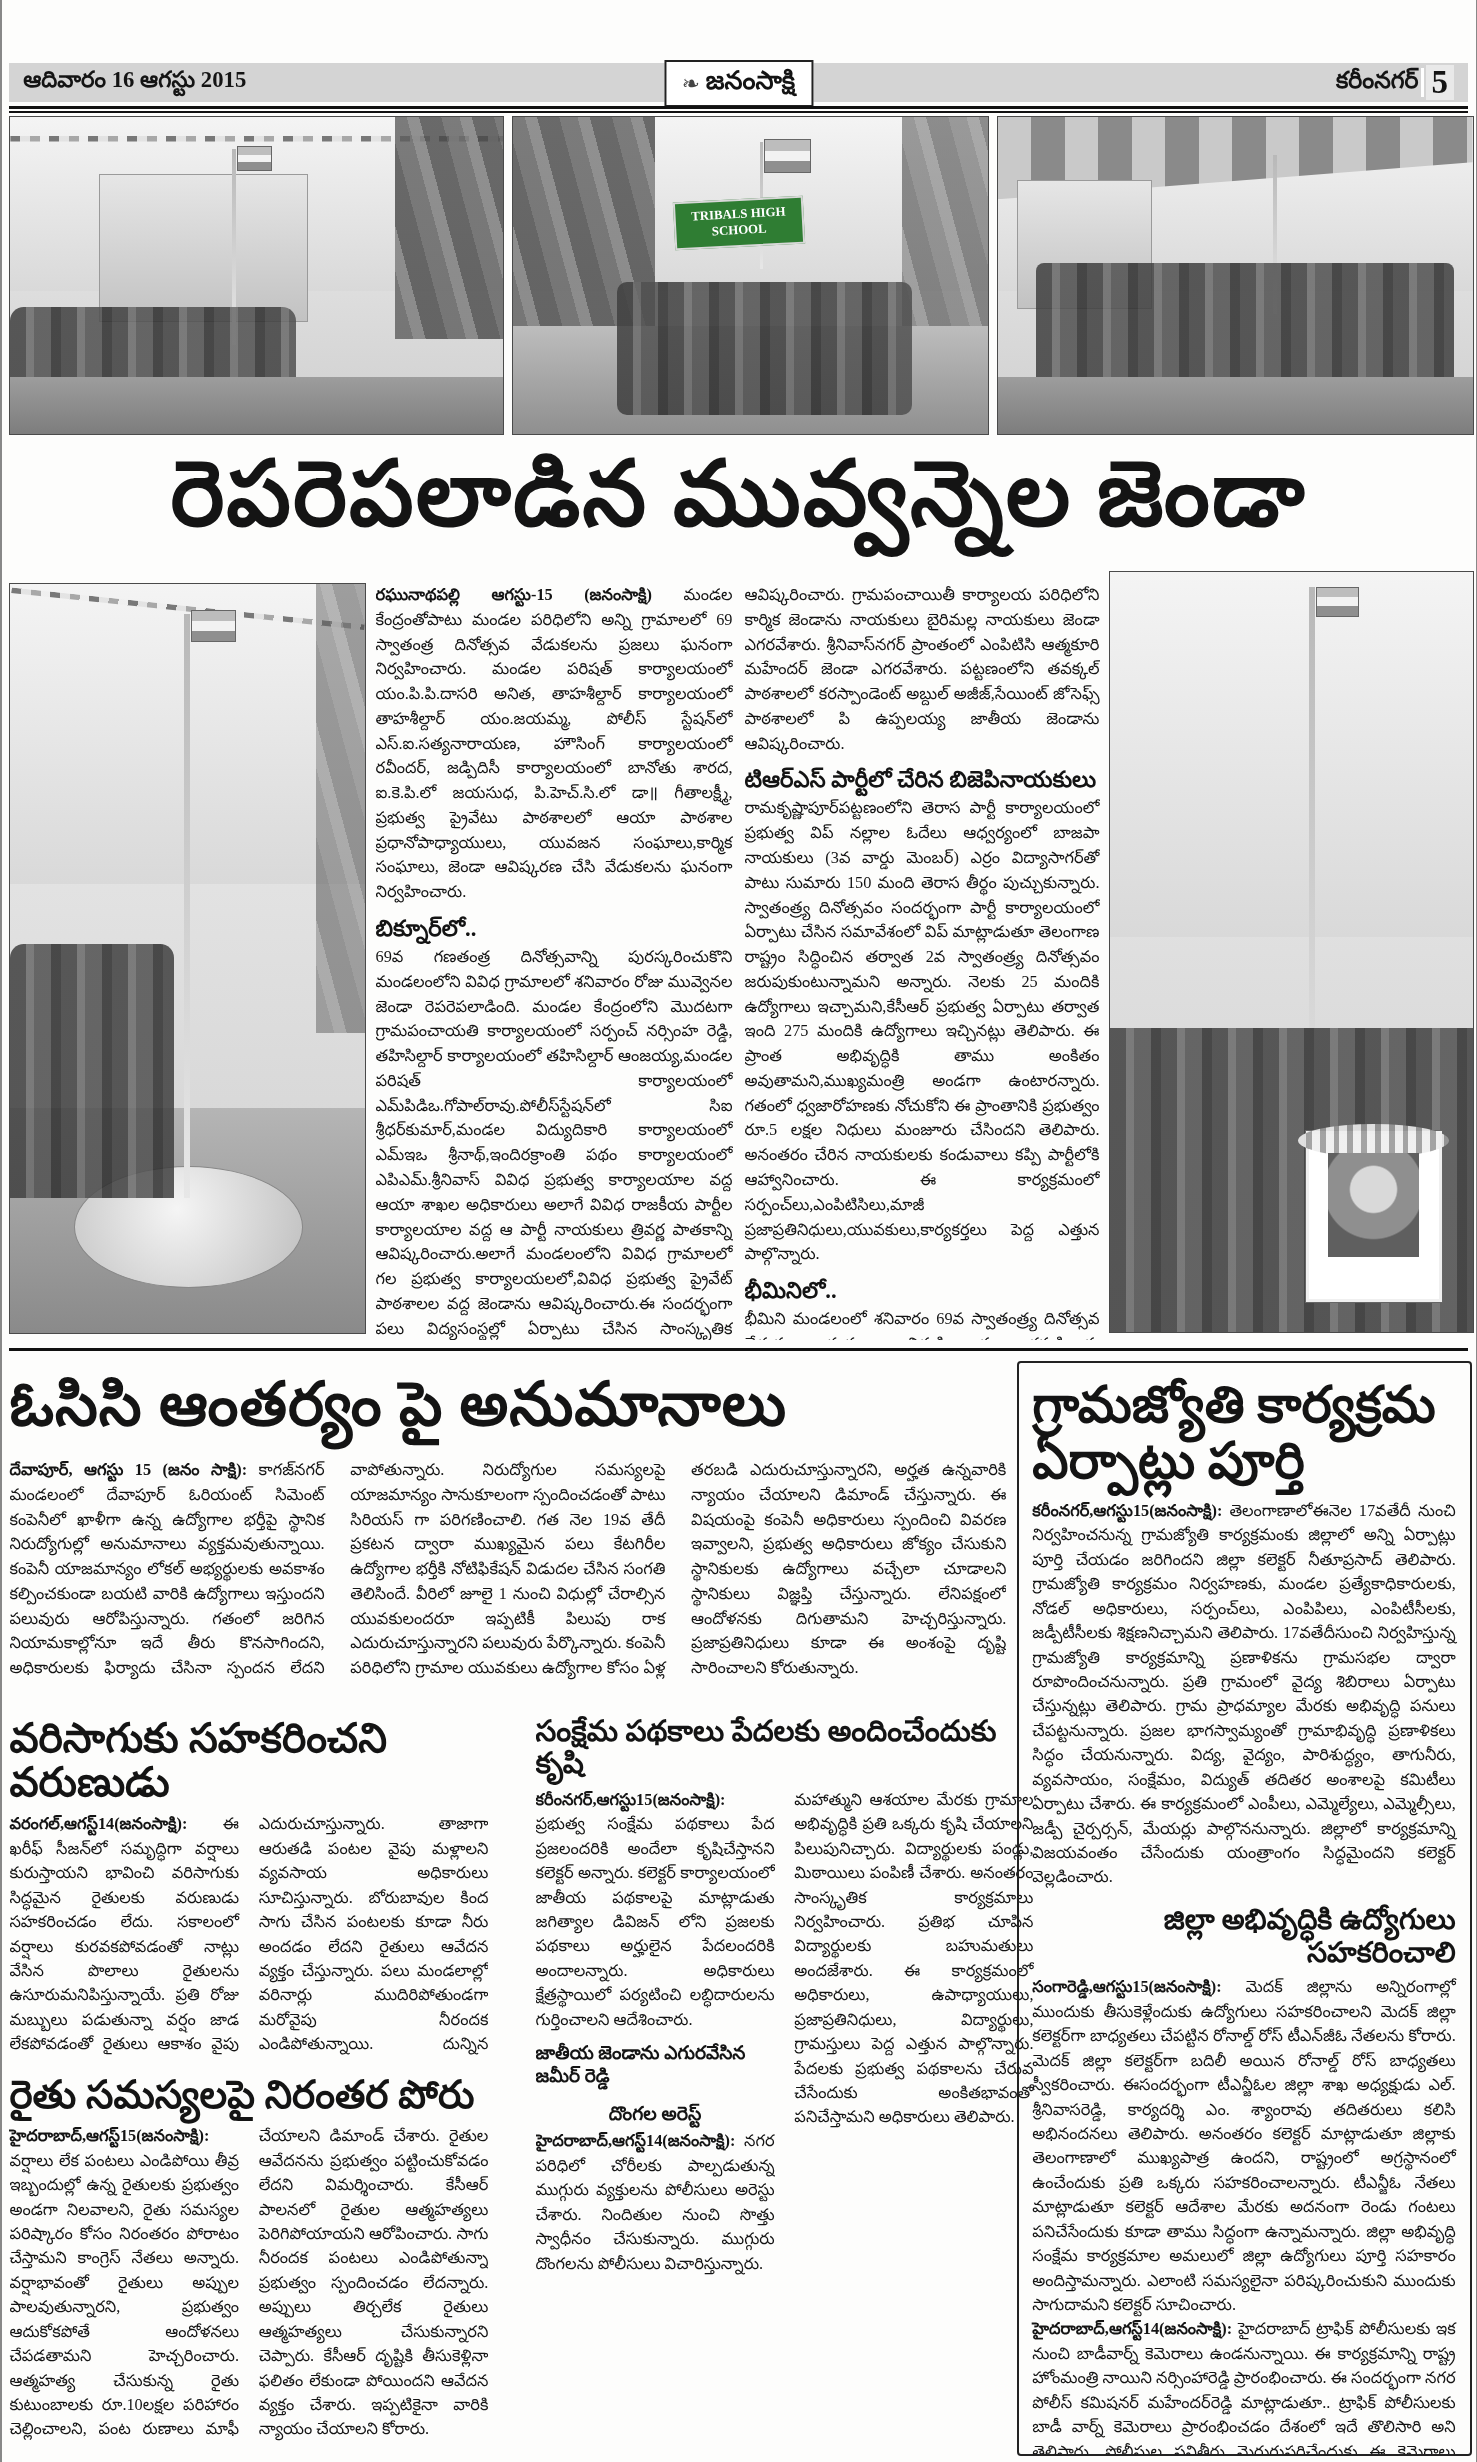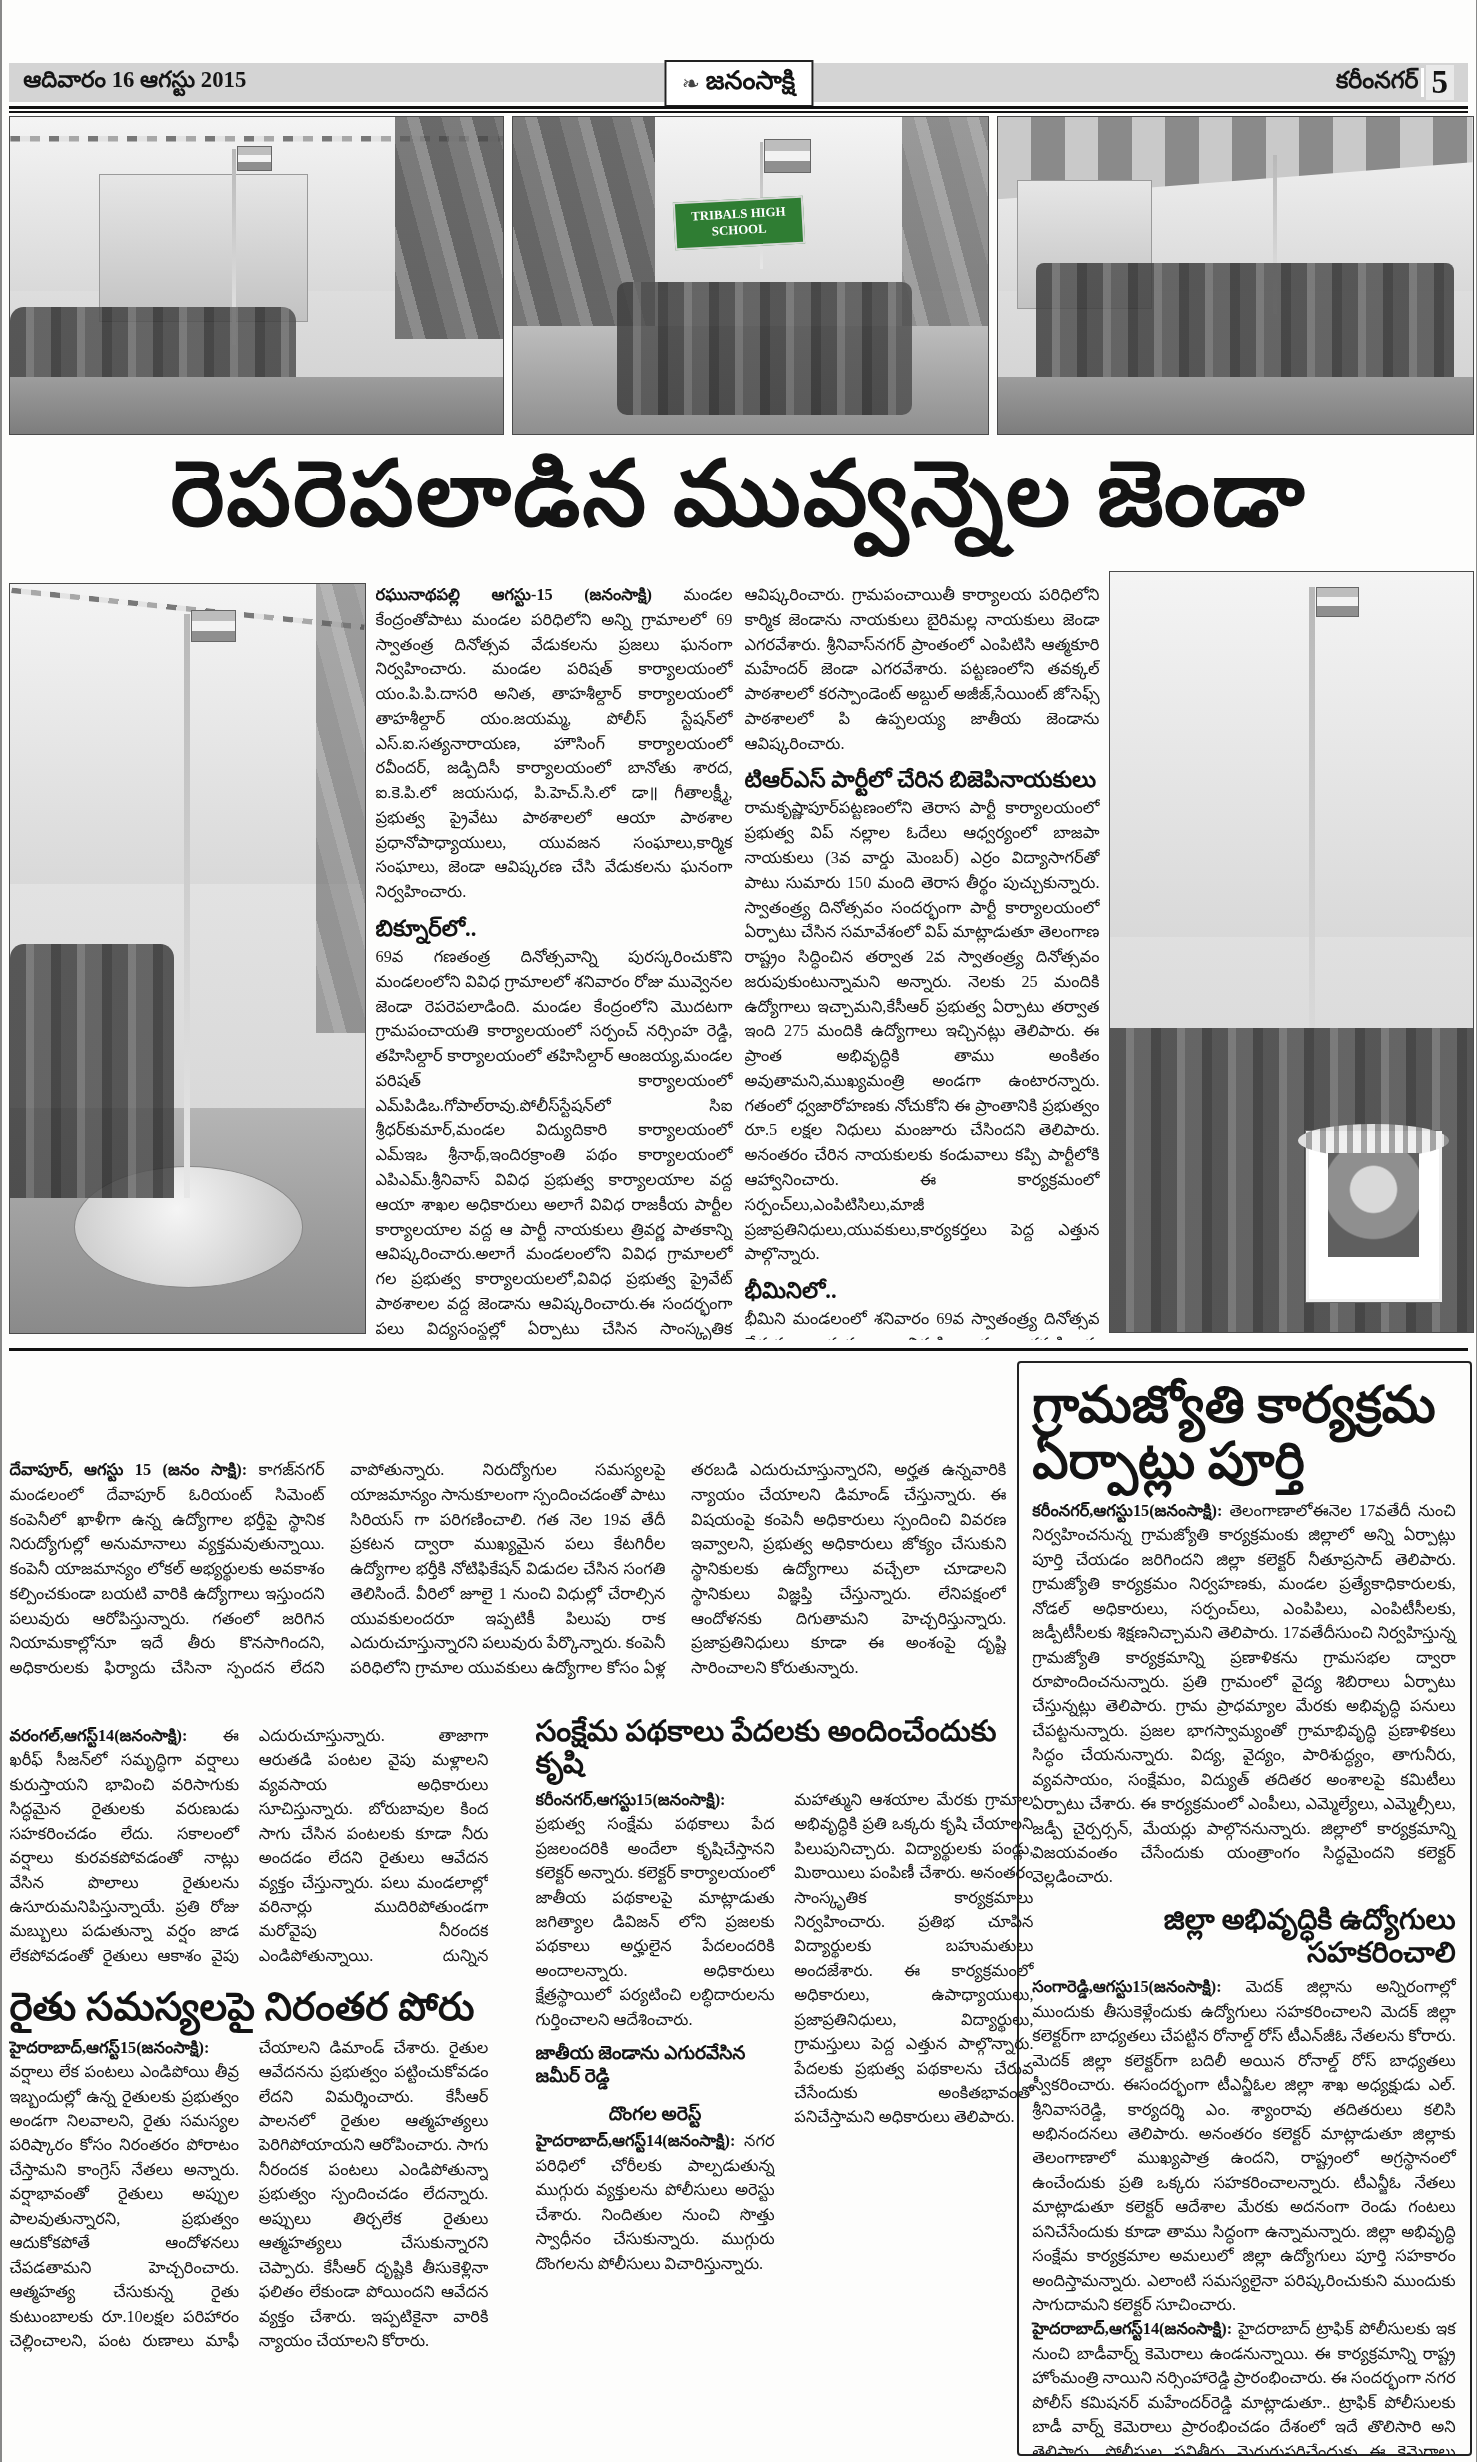--- a/index.html
+++ b/index.html
@@ -157,25 +157,27 @@
     <div class="flagc" style="left:57%;top:2%;width:41px;height:27.6px;"></div>
     <div class="crowd" style="left:0;width:100%;bottom:0;height:40%;border-radius:0;"></div>
     <div class="portrait" style="left:54%;bottom:4%;width:130px;height:165px;">
       <div class="garland"></div>
       <div class="face"></div>
     </div>
   </div>
 
   <div class="divider"></div>
 
+  <div class="sec-headline h-osc">ఓసిసి ఆంతర్యం పై అనుమానాలు</div>
   <div class="colblock osc-body" style="position:absolute;">
     <span class="dl">దేవాపూర్, ఆగస్టు 15 (జనం సాక్షి):</span><span> కాగజ్‌నగర్ మండలంలో దేవాపూర్ ఓరియంట్ సిమెంట్ కంపెనీలో ఖాళీగా ఉన్న ఉద్యోగాల భర్తీపై స్థానిక నిరుద్యోగుల్లో అనుమానాలు వ్యక్తమవుతున్నాయి. కంపెనీ యాజమాన్యం లోకల్ అభ్యర్థులకు అవకాశం కల్పించకుండా బయటి వారికి ఉద్యోగాలు ఇస్తుందని పలువురు ఆరోపిస్తున్నారు. గతంలో జరిగిన నియామకాల్లోనూ ఇదే తీరు కొనసాగిందని, అధికారులకు ఫిర్యాదు చేసినా స్పందన లేదని వాపోతున్నారు. నిరుద్యోగుల సమస్యలపై యాజమాన్యం సానుకూలంగా స్పందించడంతో పాటు సిరియస్ గా పరిగణించాలి. గత నెల 19వ తేదీ ప్రకటన ద్వారా ముఖ్యమైన పలు కేటగిరీల ఉద్యోగాల భర్తీకి నోటిఫికేషన్ విడుదల చేసిన సంగతి తెలిసిందే. వీరిలో జూలై 1 నుంచి విధుల్లో చేరాల్సిన యువకులందరూ ఇప్పటికీ పిలుపు రాక ఎదురుచూస్తున్నారని పలువురు పేర్కొన్నారు. కంపెనీ పరిధిలోని గ్రామాల యువకులు ఉద్యోగాల కోసం ఏళ్ల తరబడి ఎదురుచూస్తున్నారని, అర్హత ఉన్నవారికి న్యాయం చేయాలని డిమాండ్ చేస్తున్నారు. ఈ విషయంపై కంపెనీ అధికారులు స్పందించి వివరణ ఇవ్వాలని, ప్రభుత్వ అధికారులు జోక్యం చేసుకుని స్థానికులకు ఉద్యోగాలు వచ్చేలా చూడాలని స్థానికులు విజ్ఞప్తి చేస్తున్నారు. లేనిపక్షంలో ఆందోళనకు దిగుతామని హెచ్చరిస్తున్నారు. ప్రజాప్రతినిధులు కూడా ఈ అంశంపై దృష్టి సారించాలని కోరుతున్నారు.</span>
   </div>
 
   <div class="cell" style="left:7.9px;top:1716px;width:479px;height:741px;">
+    <div class="h-mid" style="font-size:41px;">వరిసాగుకు సహకరించని వరుణుడు</div>
     <div class="twocol" style="height:248px;margin-top:7.9px;">
       <span class="dl">వరంగల్,ఆగస్ట్14(జనంసాక్షి):</span><span> ఈ ఖరీఫ్ సీజన్‌లో సమృద్ధిగా వర్షాలు కురుస్తాయని భావించి వరిసాగుకు సిద్ధమైన రైతులకు వరుణుడు సహకరించడం లేదు. సకాలంలో వర్షాలు కురవకపోవడంతో నాట్లు వేసిన పొలాలు రైతులను ఉసూరుమనిపిస్తున్నాయే. ప్రతి రోజు మబ్బులు పడుతున్నా వర్షం జాడ లేకపోవడంతో రైతులు ఆకాశం వైపు ఎదురుచూస్తున్నారు. తాజాగా ఆరుతడి పంటల వైపు మళ్లాలని వ్యవసాయ అధికారులు సూచిస్తున్నారు. బోరుబావుల కింద సాగు చేసిన పంటలకు కూడా నీరు అందడం లేదని రైతులు ఆవేదన వ్యక్తం చేస్తున్నారు. పలు మండలాల్లో వరినార్లు ముదిరిపోతుండగా మరోవైపు నీరందక ఎండిపోతున్నాయి. దున్నిన దుక్కులతో ఇక్కట్లు పడుతున్నారు. కొద్దో గొప్పో సాగునీటి వనరులున్న రైతులు వరిసాగులో నిమగ్నమయ్యారు. బోర్లు, బావులు ఉన్న రైతులు కొద్ది మొత్తంలో వరిసాగు చేస్తున్నారు. చెరువుల పునరుద్ధరణకు శ్రీకారం చుట్టినా వర్షాలు లేక చెరువులు కూడా మిషన్ కాకతీయ ద్వారా మొదటి విడతలో చెరువులను ఎంపిక చేసి పనులు చేపట్టారు.</span>
     </div>
     <div class="h-mid" style="font-size:39px;margin-top:13.8px;">రైతు సమస్యలపై నిరంతర పోరు</div>
     <div class="twocol" style="height:335px;margin-top:7.9px;">
       <span class="dl">హైదరాబాద్,ఆగస్ట్15(జనంసాక్షి):</span><span> వర్షాలు లేక పంటలు ఎండిపోయి తీవ్ర ఇబ్బందుల్లో ఉన్న రైతులకు ప్రభుత్వం అండగా నిలవాలని, రైతు సమస్యల పరిష్కారం కోసం నిరంతరం పోరాటం చేస్తామని కాంగ్రెస్ నేతలు అన్నారు. వర్షాభావంతో రైతులు అప్పుల పాలవుతున్నారని, ప్రభుత్వం ఆదుకోకపోతే ఆందోళనలు చేపడతామని హెచ్చరించారు. ఆత్మహత్య చేసుకున్న రైతు కుటుంబాలకు రూ.10లక్షల పరిహారం చెల్లించాలని, పంట రుణాలు మాఫీ చేయాలని డిమాండ్ చేశారు. రైతుల ఆవేదనను ప్రభుత్వం పట్టించుకోవడం లేదని విమర్శించారు. కేసీఆర్ పాలనలో రైతుల ఆత్మహత్యలు పెరిగిపోయాయని ఆరోపించారు. సాగు నీరందక పంటలు ఎండిపోతున్నా ప్రభుత్వం స్పందించడం లేదన్నారు. అప్పులు తిర్చలేక రైతులు ఆత్మహత్యలు చేసుకున్నారని చెప్పారు. కేసీఆర్ దృష్టికి తీసుకెళ్లినా ఫలితం లేకుండా పోయిందని ఆవేదన వ్యక్తం చేశారు. ఇప్పటికైనా వారికి న్యాయం చేయాలని కోరారు.</span>
     </div>
   </div>
 
   <div class="cell" style="left:534px;top:1716px;width:498px;height:741px;">

